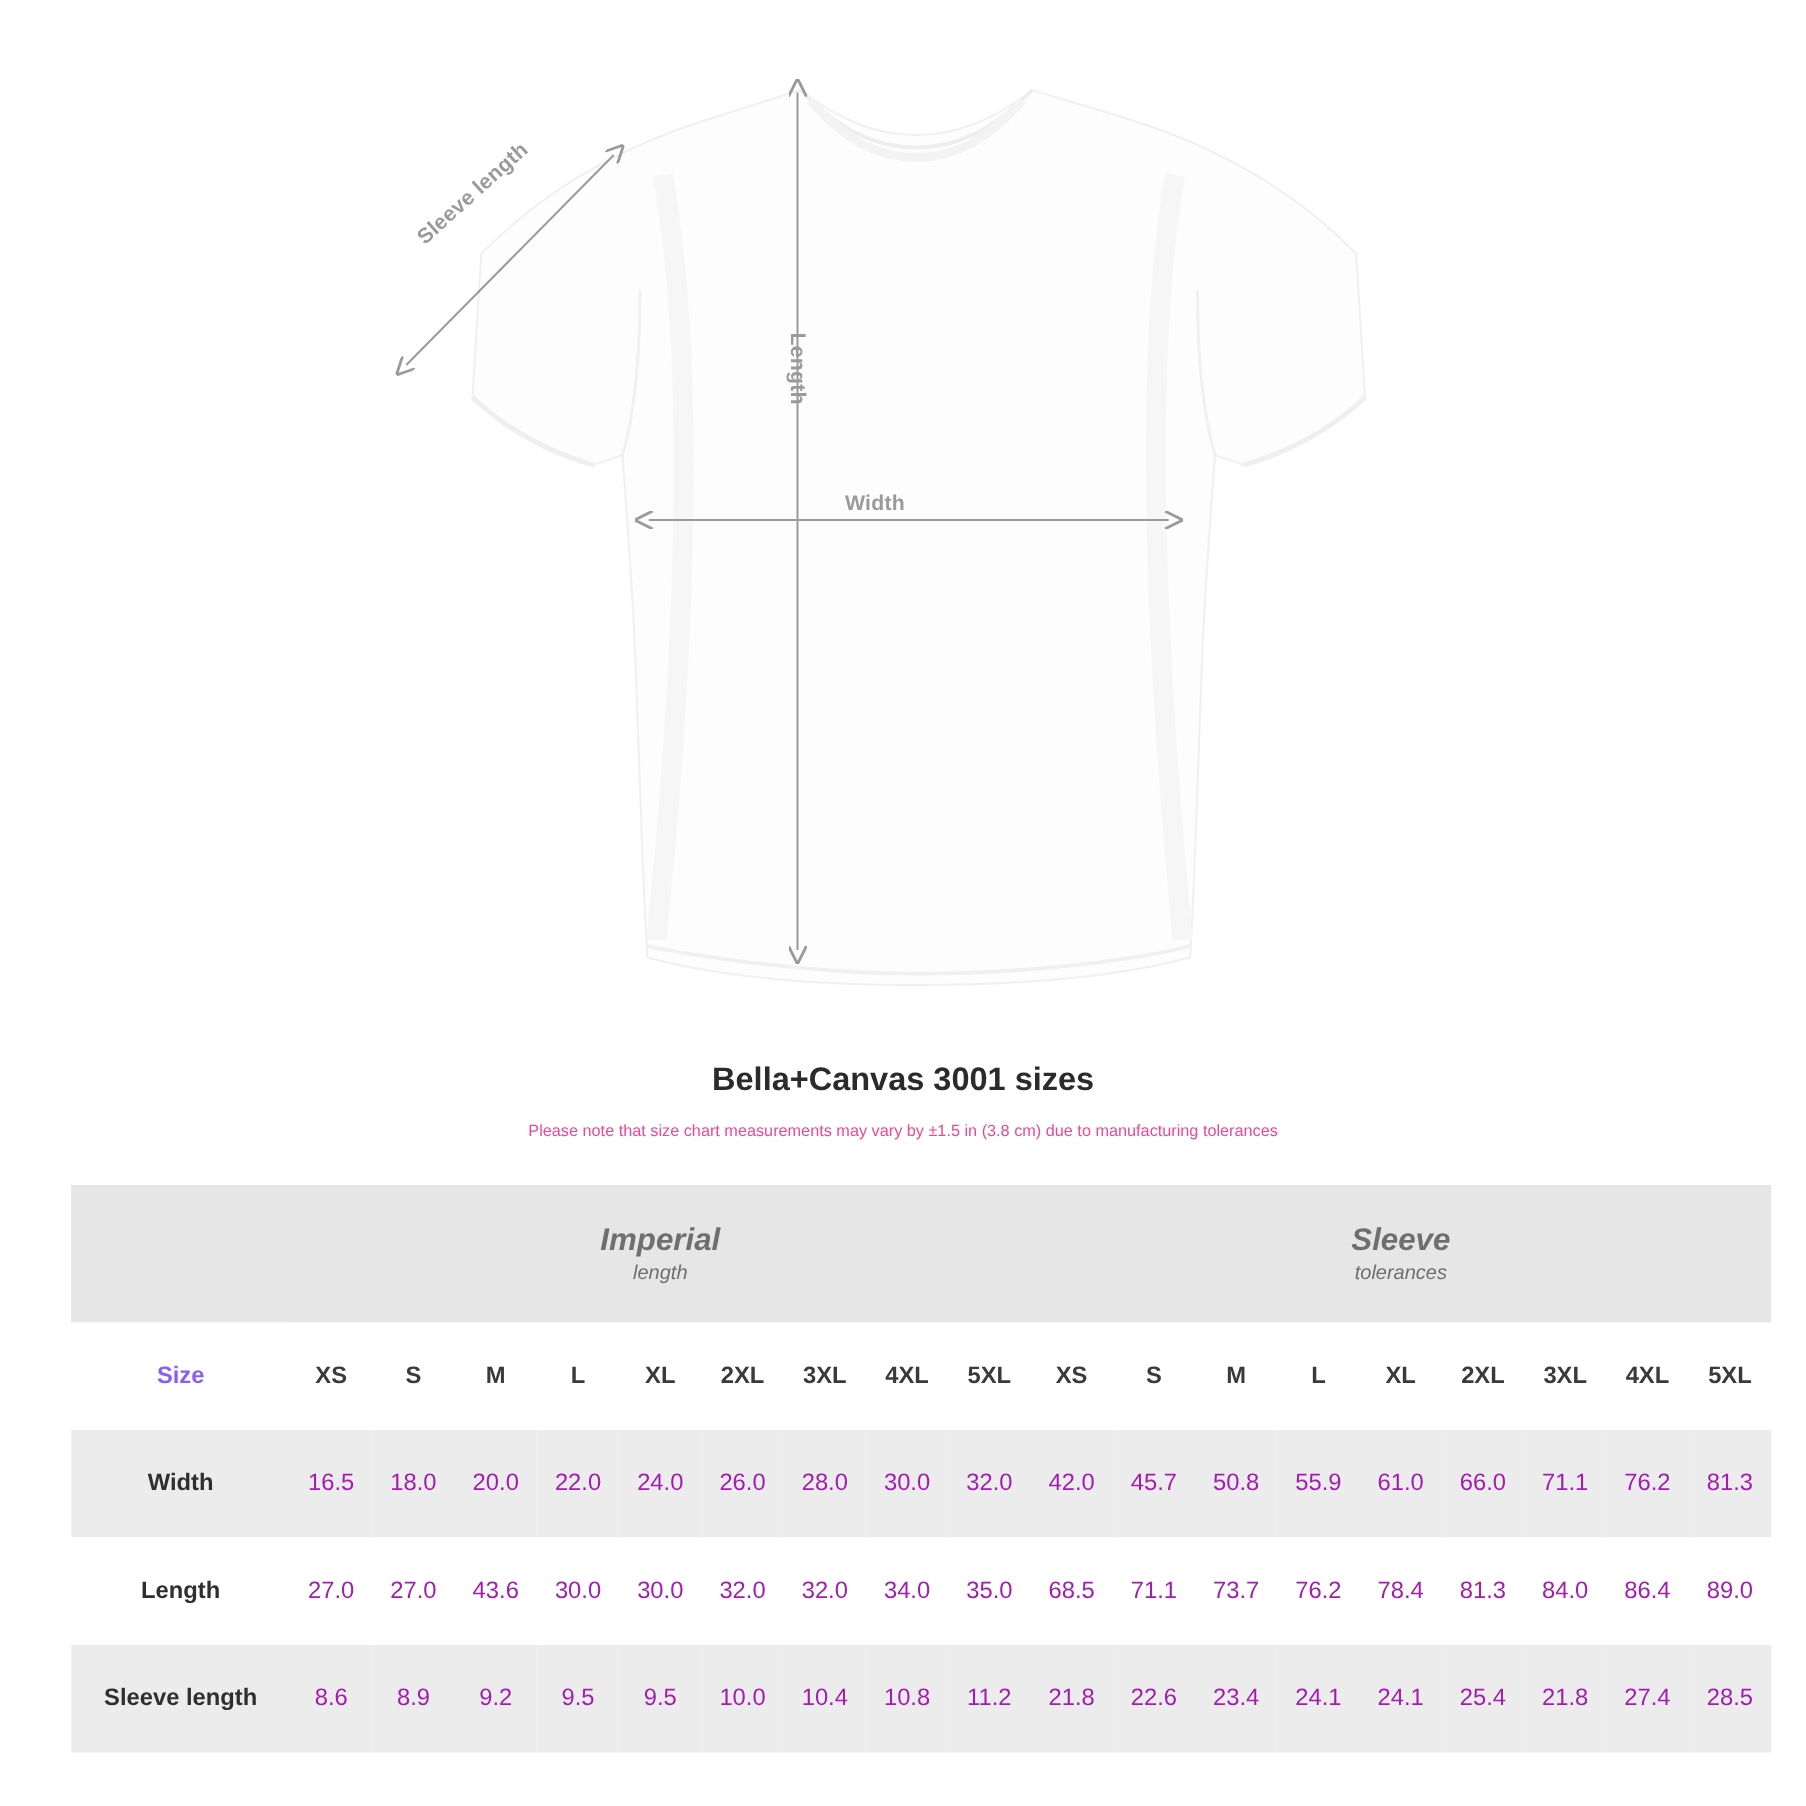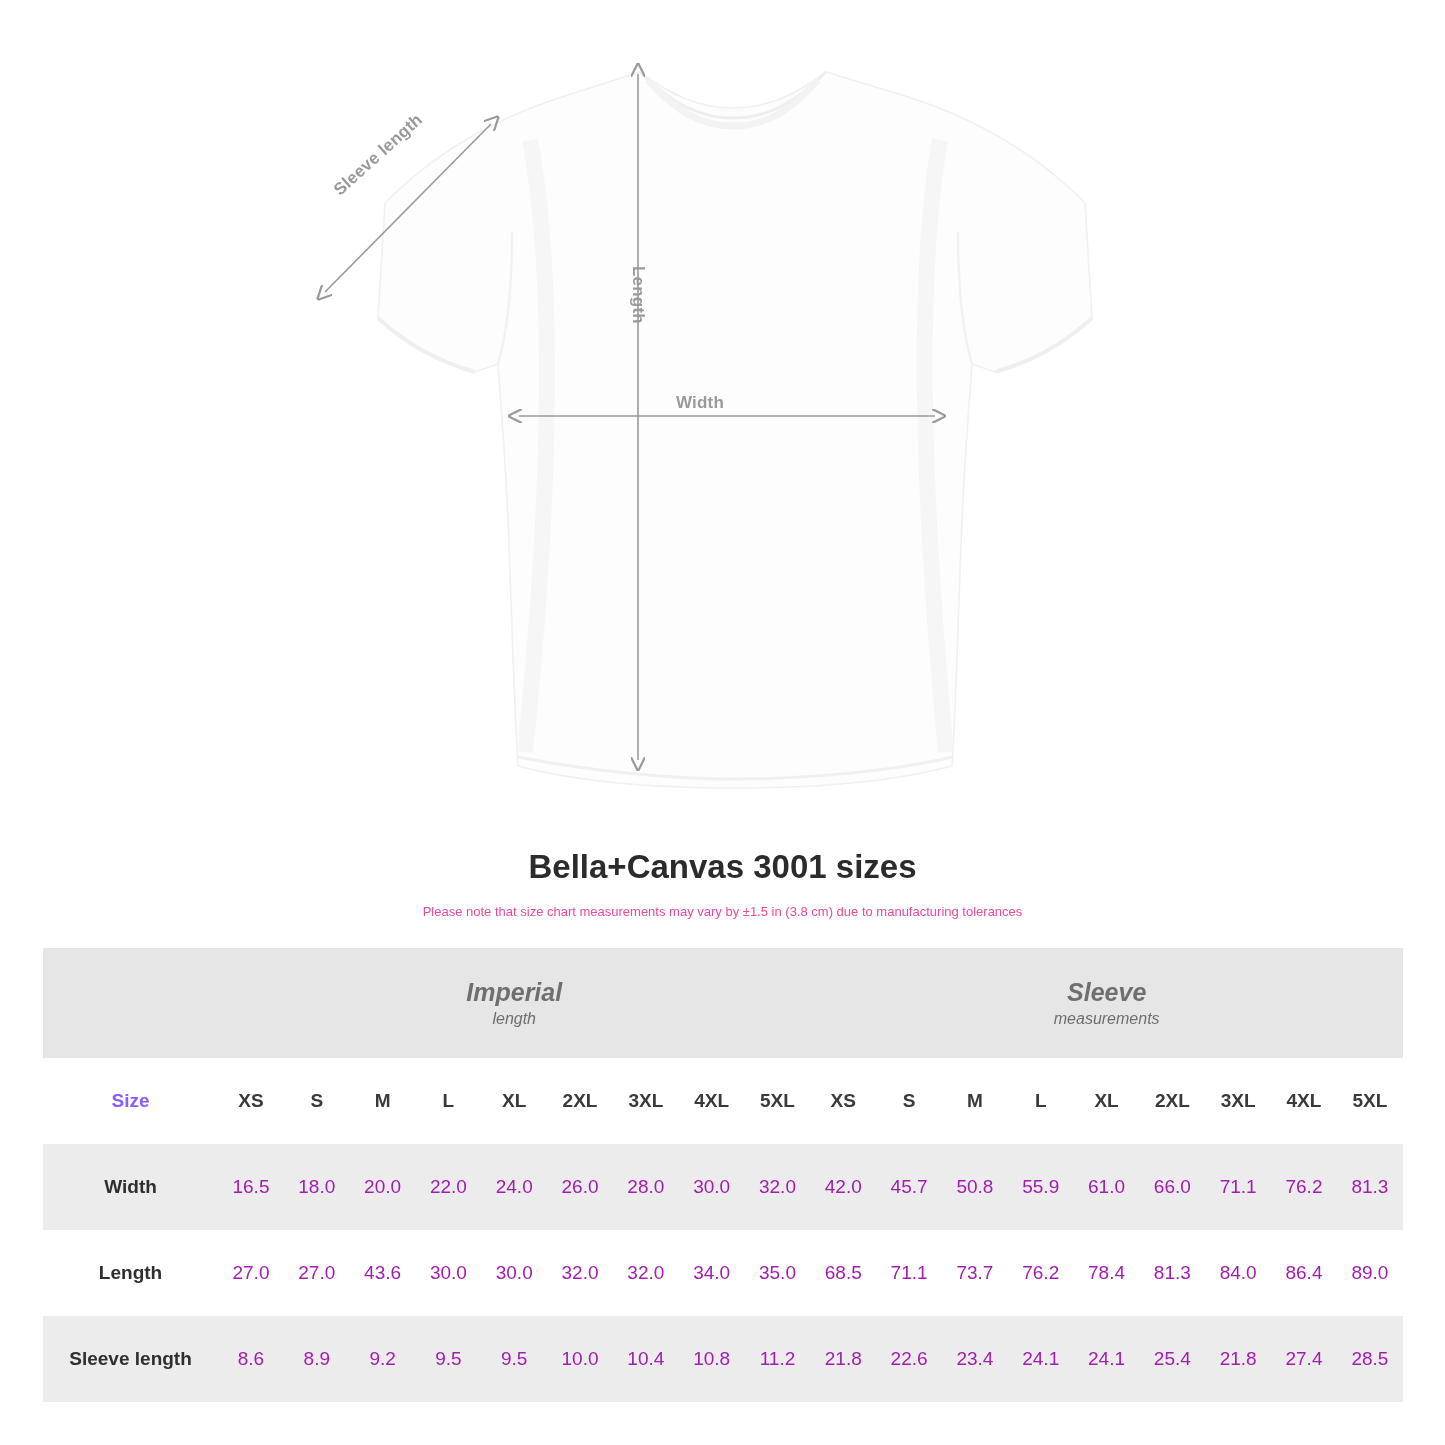--- a/index.html
+++ b/index.html
@@ -55,35 +55,35 @@
     left: 676px;
     top: 393px;
   }
 
   
   .title-block {
     text-align: center;
     margin-top: 28px;
   }
   .chart-title {
-    font-size: 33px;
+    font-size: 26px;
     font-weight: bold;
     color: #2b2b2b;
     margin: 0;
   }
   .chart-note {
     font-size: 13px;
     color: #ec4899;
     margin: 18px 0 0 0;
   }
 
   
   .table-wrap {
     position: absolute;
-    left: 43px;
+    left: 57px;
     top: 948px;
     width: 1360px;
   }
   table.size-table {
     border-collapse: collapse;
     width: 1360px;
     table-layout: fixed;
   }
   table.size-table td,
   table.size-table th {
@@ -236,21 +236,21 @@
       <tbody>
 
         <tr class="unit-head">
           <td class="corner-cell"></td>
           <td colspan="9">
             <div class="unit-name">Imperial</div>
             <div class="unit-sub">length</div>
           </td>
           <td colspan="9">
             <div class="unit-name">Sleeve</div>
-            <div class="unit-sub">measurements</div>
+            <div class="unit-sub">tolerances</div>
           </td>
         </tr>
 
         <tr class="head-row plain">
           <td class="rowlabel">Size</td>
           <td>XS</td>
           <td>S</td>
           <td>M</td>
           <td>L</td>
           <td>XL</td>

